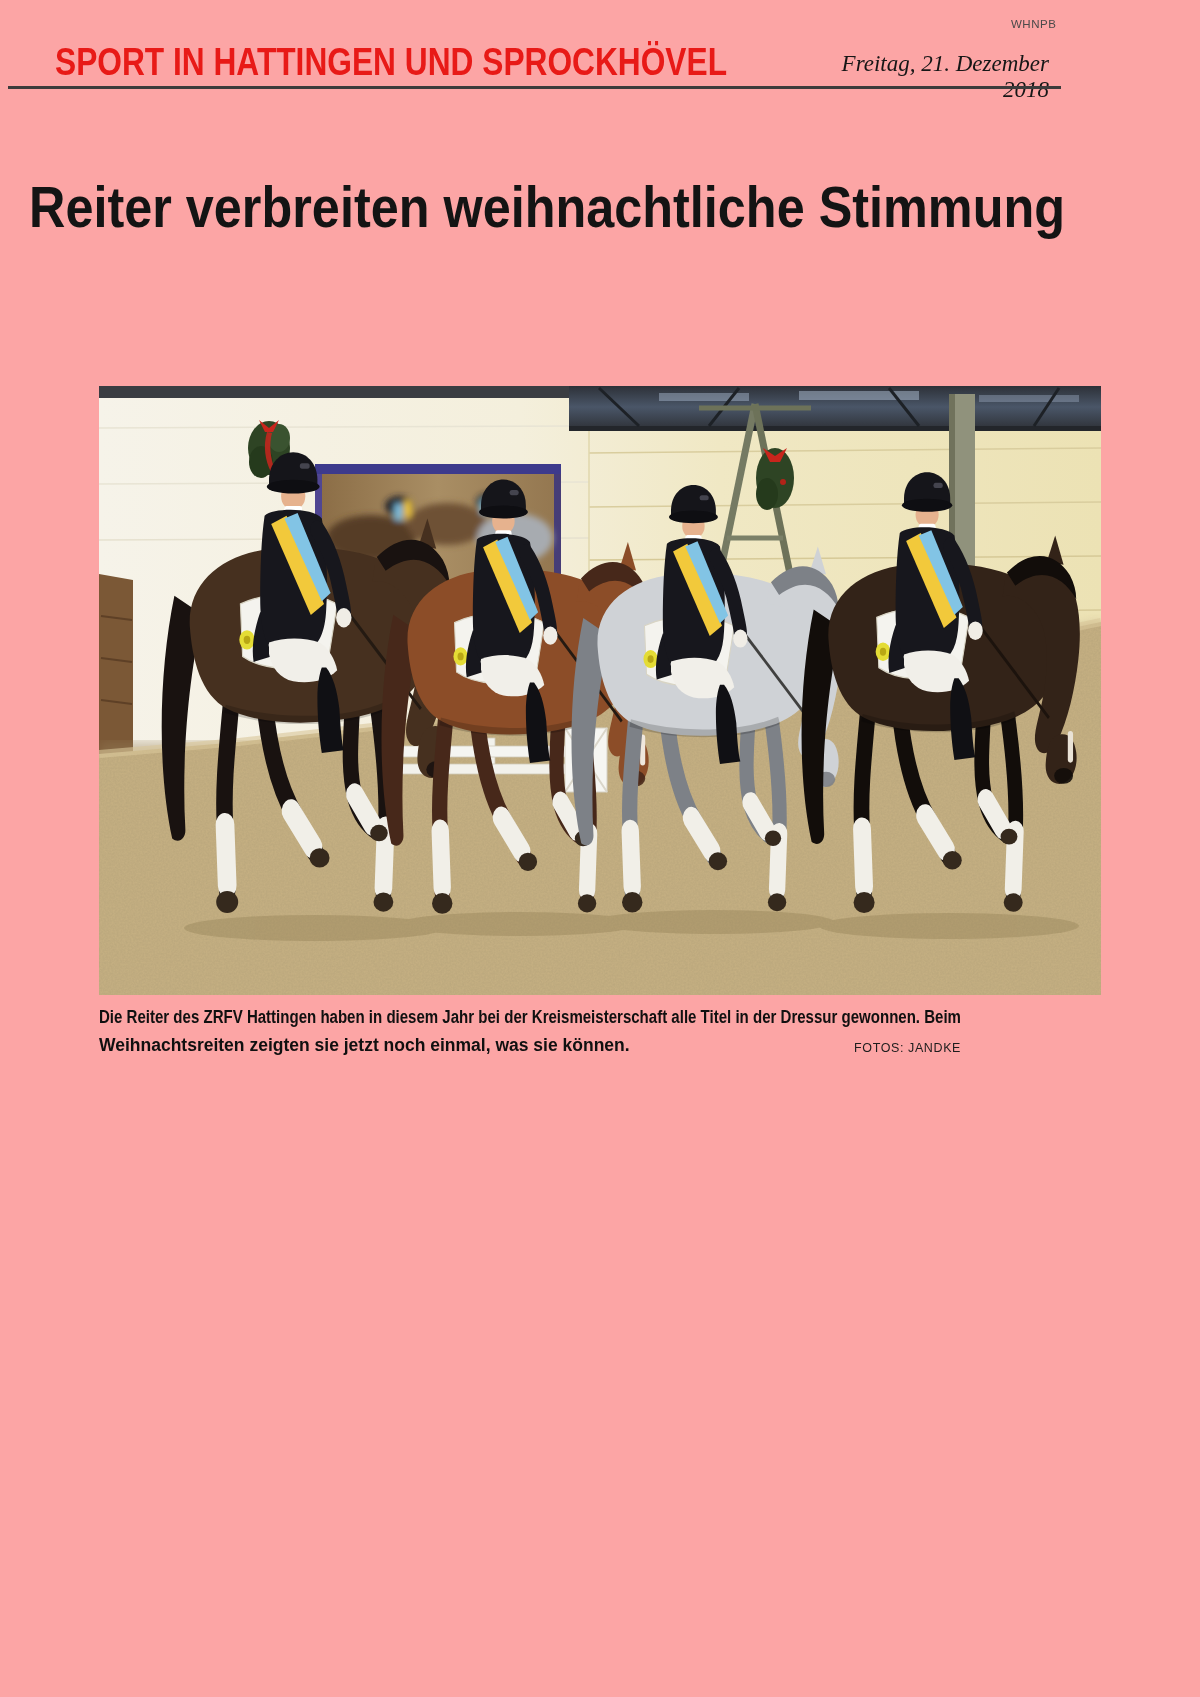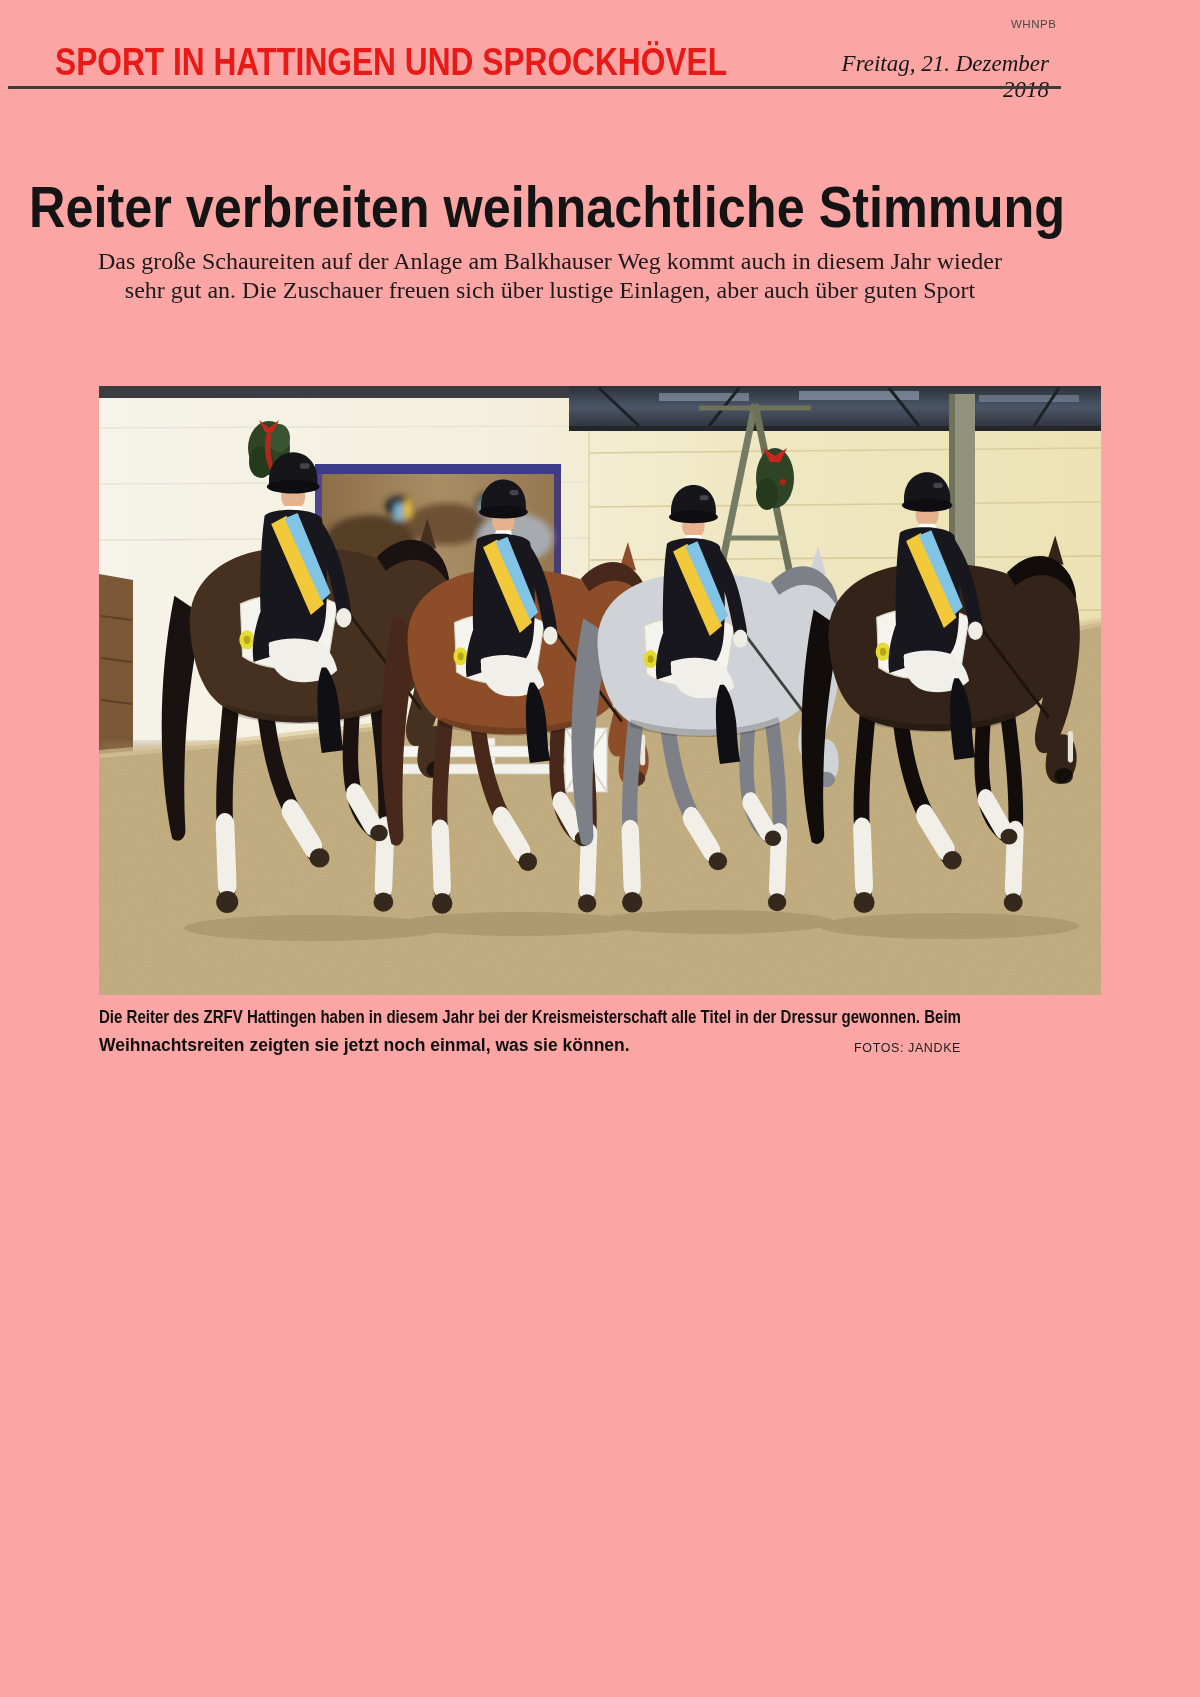--- a/index.html
+++ b/index.html
@@ -28,24 +28,20 @@
   </svg>
 
   <div class="abs" id="date">Freitag, 21. Dezember 2018</div>
 
   <div class="abs" id="rule"></div>
 
   <svg class="svg-abs" style="left:27px;top:177px;" width="1046" height="64" viewBox="0 0 1046 64">
     <text x="2" y="50" font-size="57.5" font-weight="bold" lengthAdjust="spacingAndGlyphs" textLength="1036" fill="#141414">Reiter verbreiten weihnachtliche Stimmung</text>
   </svg>
 
-  <div class="abs" id="standfirst">
-    <div>Das große Schaureiten auf der Anlage am Balkhauser Weg kommt auch in diesem Jahr wieder</div>
-    <div>sehr gut an. Die Zuschauer freuen sich über lustige Einlagen, aber auch über guten Sport</div>
-  </div>
 
   <div class="abs" id="photo-wrap">
   <svg width="1002" height="609" viewBox="0 0 1002 609">
     <defs>
       <linearGradient id="wallG" x1="0" y1="0" x2="1" y2="0">
         <stop offset="0" stop-color="#f6f3e9"></stop>
             <stop offset="0.42" stop-color="#f4efdc"></stop>
         <stop offset="0.62" stop-color="#f0e8c4"></stop>
             <stop offset="1" stop-color="#ece2b4"></stop>
       </linearGradient>

